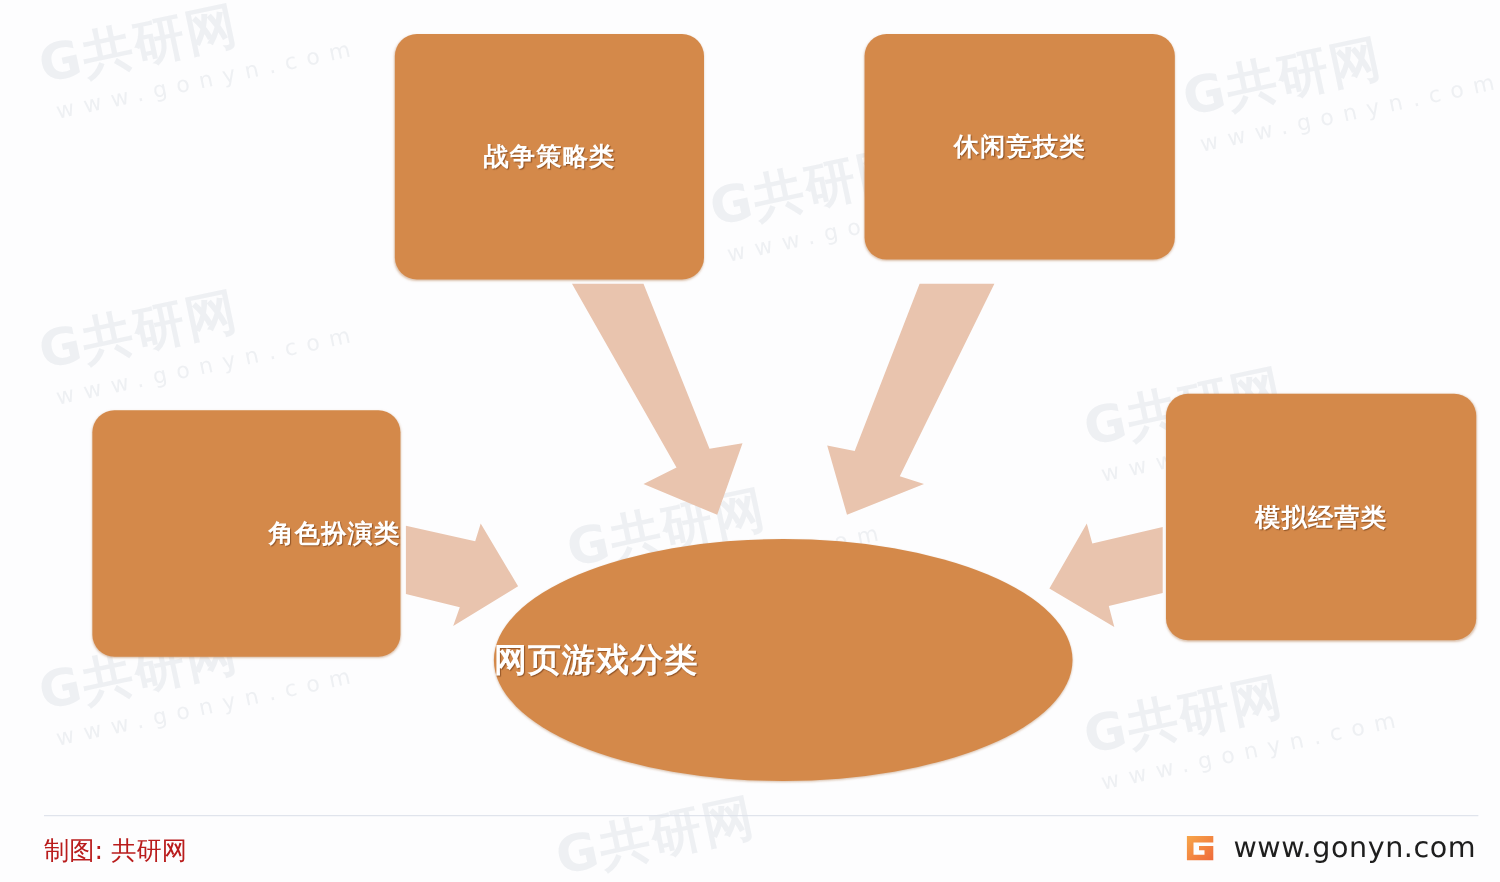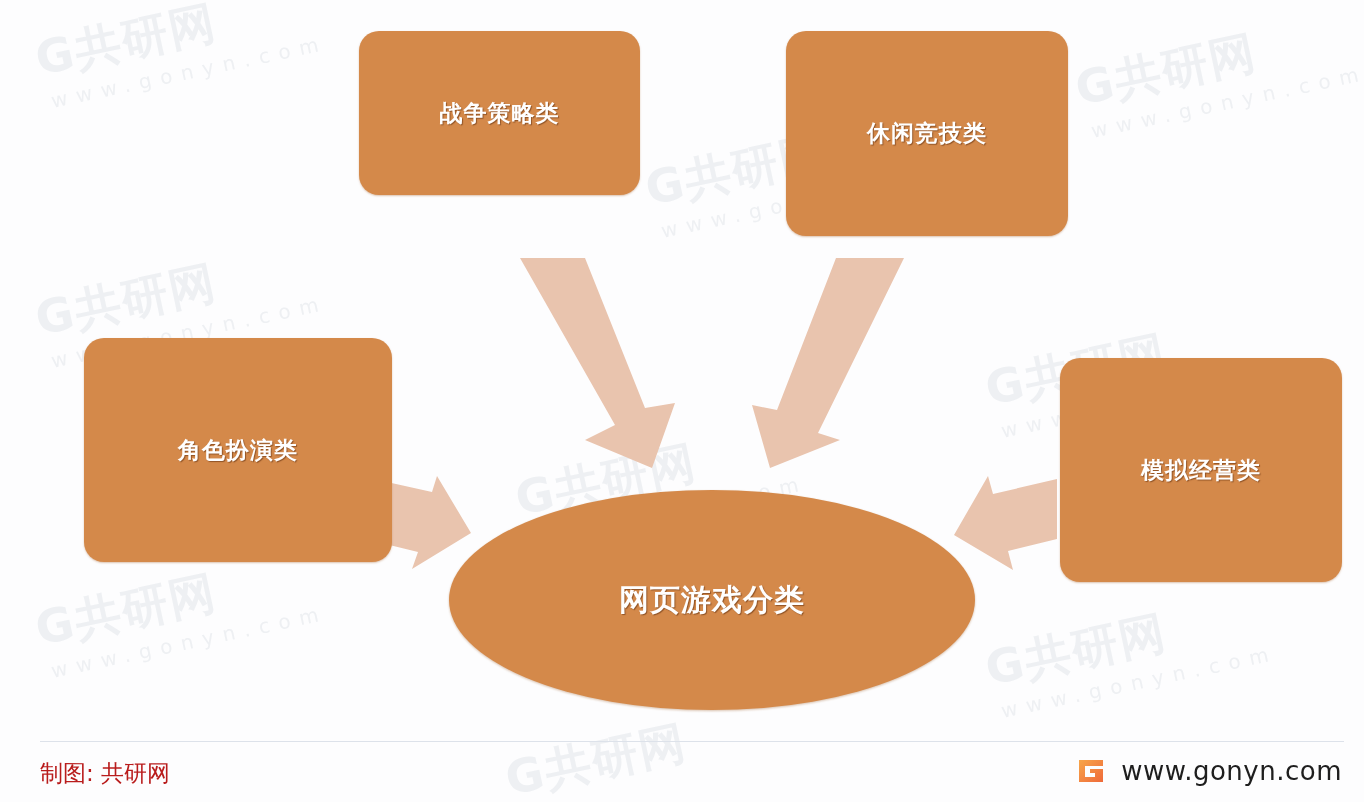--- a/index.html
+++ b/index.html
@@ -21,21 +21,21 @@
       display: flex; align-items: center; justify-content: center;
       box-shadow: 0 1px 2px rgba(160, 90, 30, 0.35);
     }
     .box-label, .center-label {
       color: #ffffff; font-weight: bold;
       text-shadow: 1px 1px 1px rgba(90, 40, 10, 0.55);
     }
     .box-label { font-size: 23px; letter-spacing: 1px; }
     .center-node {
       position: absolute; left: 449px; top: 490px; width: 526px; height: 220px;
-      display: flex; align-items: center; justify-content: center;
+      display: flex; align-items: center; 
     }
     .center-label { font-size: 30px; letter-spacing: 1px; position: relative; }
     .divider { position: absolute; left: 40px; right: 20px; top: 741px; height: 1px; background: #dde2ea; }
     .footer-credit { position: absolute; left: 40px; top: 758px; font-size: 23px; color: #b91c1c; }
     .footer-brand { position: absolute; right: 22px; top: 756px; display: flex; align-items: center; gap: 14px; }
     .brand-url { font-size: 26px; color: #1e1e1e; letter-spacing: 0.5px; }
     .brand-logo { width: 32px; height: 26px; display: block; }
   </style>
 </head>
 <body>
@@ -82,27 +82,27 @@
 
   <polygon fill="#e9c4ae" points="836,258 904,258 818,433 840,440 770,468 752,405 777,410"></polygon>
 
   <polygon fill="#e9c4ae" points="369,478 432,492 437,476 471,533 412,569 418,552 369,540"></polygon>
 
   <polygon fill="#e9c4ae" points="1057,479 1057,539 1008,551 1013,570 954,535 988,476 993,494"></polygon>
 
   <ellipse cx="712" cy="600" rx="263" ry="110" fill="#d4894a" style="filter: drop-shadow(0 1px 1px rgba(150,80,20,0.35));"></ellipse>
 </svg>
 
-<div class="box" style="left:359px; top:31px; width:281px; height:164px;">
+<div class="box" style="left:359px; top:31px; width:281px; height:223px;">
   <span class="box-label">战争策略类</span>
 </div>
 <div class="box" style="left:786px; top:31px; width:282px; height:205px;">
   <span class="box-label">休闲竞技类</span>
 </div>
-<div class="box" style="left:84px; top:338px; width:308px; height:224px;">
+<div class="box" style="left:84px; top:373px; width:280px; height:224px;justify-content:flex-end;">
   <span class="box-label">角色扮演类</span>
 </div>
 <div class="box" style="left:1060px; top:358px; width:282px; height:224px;align-items:center;">
   <span class="box-label">模拟经营类</span>
 </div>
 
 <div class="center-node">
   <span class="center-label">网页游戏分类</span>
 </div>
 

